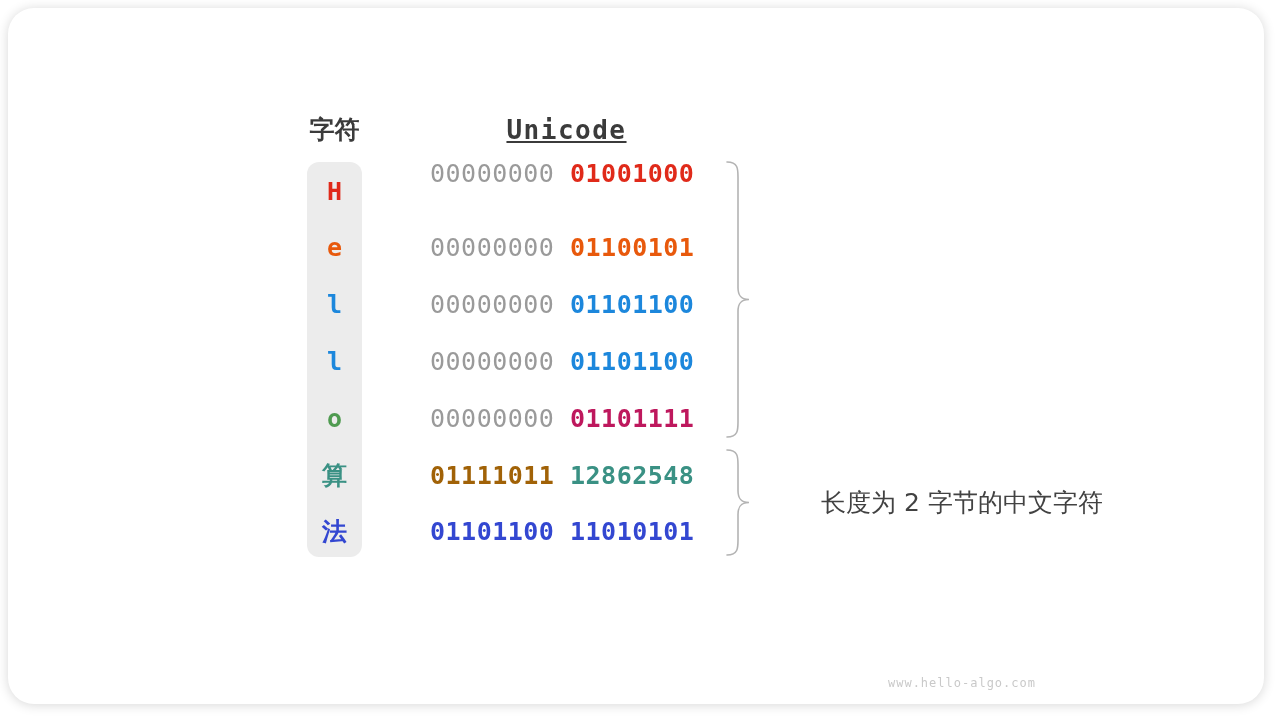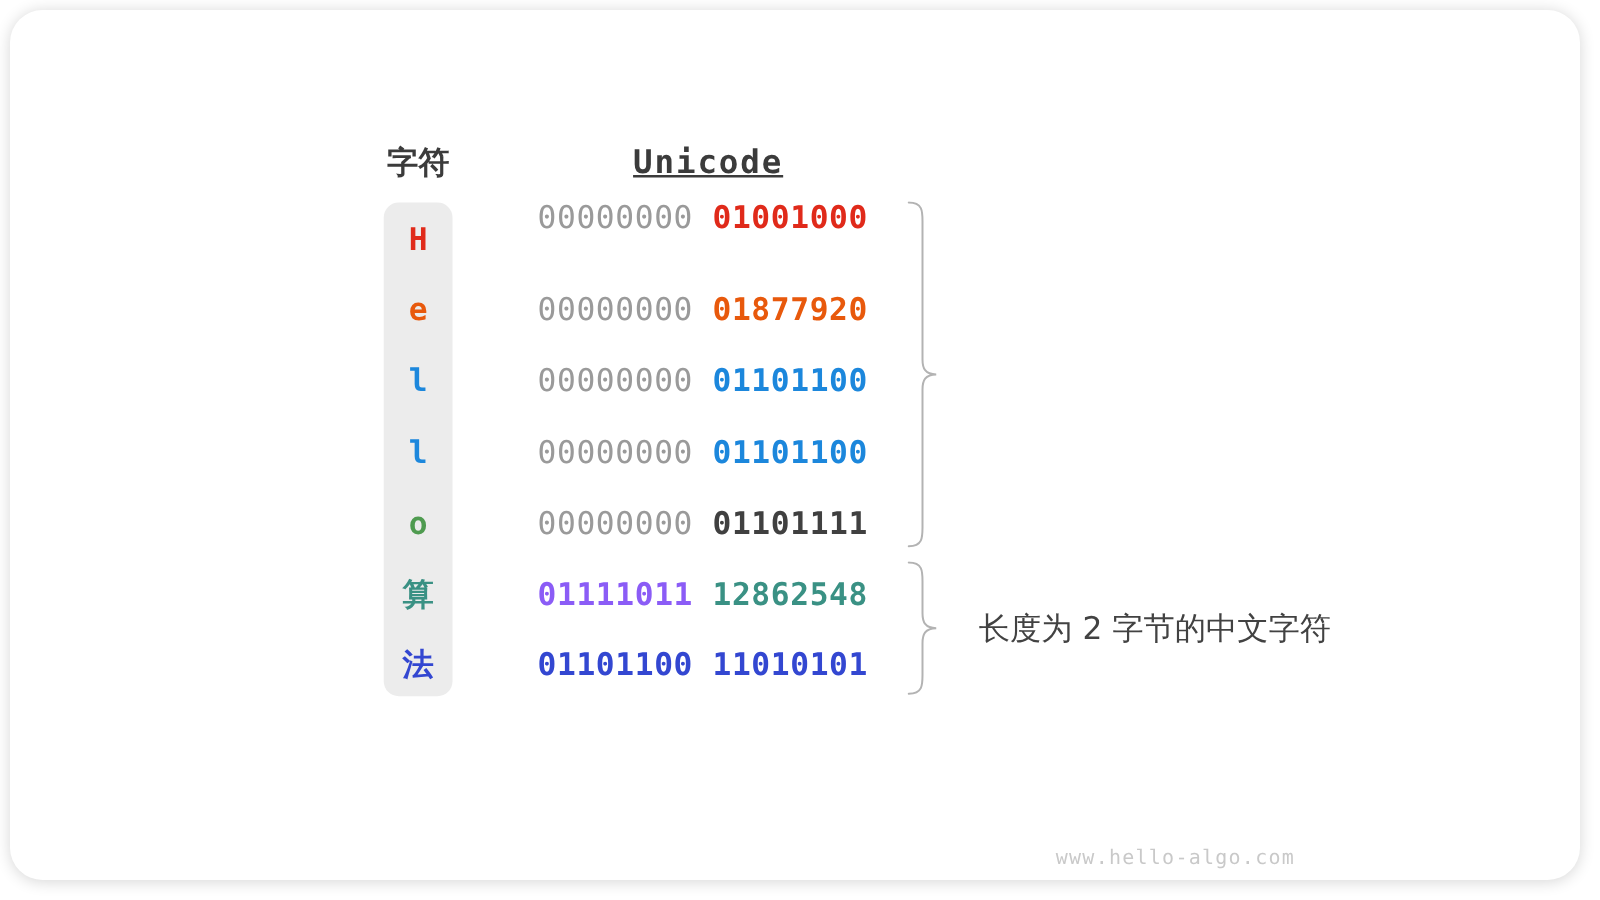--- a/index.html
+++ b/index.html
@@ -72,54 +72,54 @@
   }
 
   .annotation {
     position: absolute;
     text-align: center;
     font-size: 25px; line-height: 32px;
     color: var(--ann-color, #424242);
     font-family: "DejaVu Sans", sans-serif;
   }
   .annotation-english { left: 780px; top: 276px; width: 340px; }
-  .annotation-chinese { left: 754px; top: 487px; width: 340px; }
+  .annotation-chinese { left: 792px; top: 487px; width: 340px; }
 
   .watermark {
     position: absolute; right: 44px; top: 676px;
     font-family: "DejaVu Sans Mono", monospace;
-    font-size: 16px; letter-spacing: 1px;
+    font-size: 12px; letter-spacing: 1px;
     color: var(--wm-color, #c9c9c9);
   }
 </style>
 </head>
 <body>
 
 <div class="card"></div>
 
 <div class="stage">
 
   <div class="header-char">字符</div>
   <div class="header-unicode">Unicode</div>
 
   <div class="char-strip"></div>
 
   <div>
       <div class="char-label" style="top: 163.6px; color: rgb(224, 42, 26);">H</div>
       <div class="binary-line" style="top: 146px;"><span class="pad">00000000</span> <span class="bold" style="color: rgb(224, 42, 26);">01001000</span></div>
       <div class="char-label" style="top: 220.4px; color: rgb(232, 89, 12);">e</div>
-      <div class="binary-line" style="top: 220.4px;"><span class="pad">00000000</span> <span class="bold" style="color: rgb(232, 89, 12);">01877920</span></div>
+      <div class="binary-line" style="top: 220.4px;"><span class="pad">00000000</span> <span class="bold" style="color: rgb(232, 89, 12);">01100101</span></div>
       <div class="char-label" style="top: 277.2px; color: rgb(28, 135, 220);">l</div>
       <div class="binary-line" style="top: 277.2px;"><span class="pad">00000000</span> <span class="bold" style="color: rgb(28, 135, 220);">01101100</span></div>
       <div class="char-label" style="top: 334px; color: rgb(28, 135, 220);">l</div>
       <div class="binary-line" style="top: 334px;"><span class="pad">00000000</span> <span class="bold" style="color: rgb(28, 135, 220);">01101100</span></div>
       <div class="char-label" style="top: 390.8px; color: rgb(79, 155, 80);">o</div>
-      <div class="binary-line" style="top: 390.8px;"><span class="pad">00000000</span> <span class="bold" style="color: #404040;">01101111</span></div>
+      <div class="binary-line" style="top: 390.8px;"><span class="pad">00000000</span> <span class="bold" style="color: #be185d;">01101111</span></div>
       <div class="char-label" style="top: 447.6px; color: rgb(58, 145, 132);">算</div>
-      <div class="binary-line" style="top: 447.6px;"><span class="bold" style="color: #8b5cf6;">01111011</span> <span class="bold" style="color: rgb(58, 145, 132);">12862548</span></div>
+      <div class="binary-line" style="top: 447.6px;"><span class="bold" style="color: #a16207;">01111011</span> <span class="bold" style="color: rgb(58, 145, 132);">12862548</span></div>
       <div class="char-label" style="top: 504.4px; color: rgb(51, 71, 209);">法</div>
       <div class="binary-line" style="top: 504.4px;"><span class="bold" style="color: rgb(51, 71, 209);">01101100</span> <span class="bold" style="color: rgb(51, 71, 209); text-align: right;">11010101</span></div>
     </div>
 
   <svg class="brace" style="left:725px; top:161px;" width="28" height="278" viewBox="0 0 28 278">
     <path d="M2,1 C13,1 13,8 13,16 L13,126.5 C13,133.5 15,138.5 24,138.5
              C15,138.5 13,143.5 13,150.5 L13,261 C13,269 13,276 2,276"></path>
   </svg>
 
   <svg class="brace" style="left:725px; top:449px;" width="28" height="108" viewBox="0 0 28 108">

